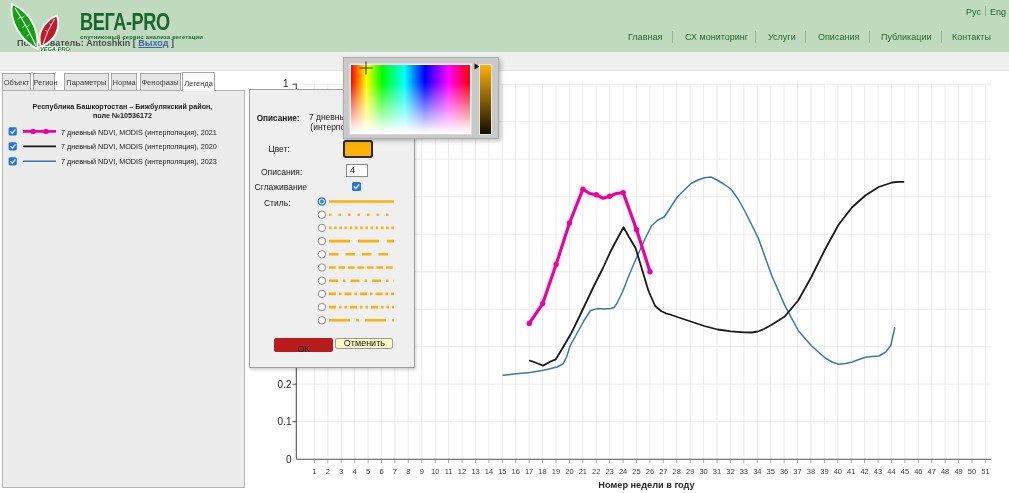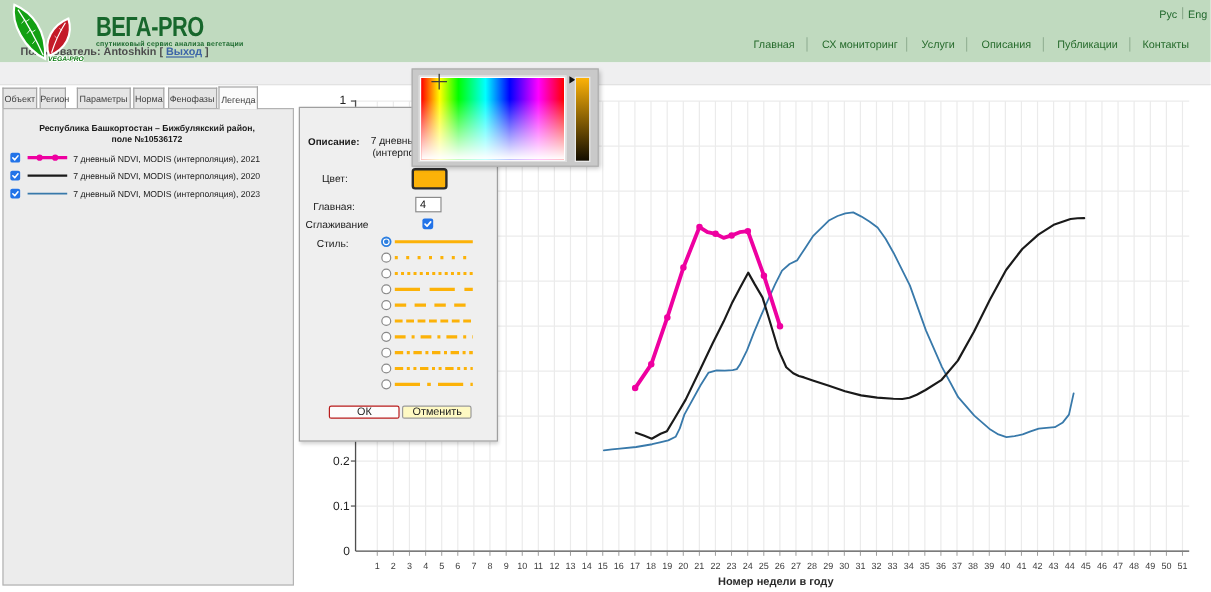--- a/index.html
+++ b/index.html
@@ -305,21 +305,21 @@
 <circle cx="623.2" cy="192.6" r="2.7" fill="#ee00a0"></circle>
 <circle cx="636.6" cy="229.7" r="2.7" fill="#ee00a0"></circle>
 <circle cx="650.0" cy="271.8" r="2.7" fill="#ee00a0"></circle>
 </svg>
 
 <div id="dlg" class="abs">
   <div class="abs dl" style="left:6.4px;top:24px;font-weight:bold;font-size:8.2px;">Описание:</div>
   <div class="abs dl" style="left:50.7px;top:21.5px;width:80px;text-align:center;line-height:10.5px;">7 дневный NDVI<br>(интерполяция)</div>
   <div class="abs dl" style="left:18.1px;top:54px;">Цвет:</div>
   <div id="swatch" class="abs"></div>
-  <div class="abs dl" style="left:10.7px;top:76.5px;">Главная:</div>
+  <div class="abs dl" style="left:10.7px;top:76.5px;">Описания:</div>
   <div id="thick" class="abs">4</div>
   <div class="abs dl" style="left:4.3px;top:91.5px;">Сглаживание</div>
   <svg class="abs" style="left:100.7px;top:90.5px;" width="11" height="11" viewBox="0 0 11 11">
     <rect x="1" y="1" width="9" height="9" rx="1.8" fill="#2273e8"></rect>
     <path d="M3.2,5.7 L4.9,7.4 L7.9,3.9" stroke="#fff" stroke-width="1.4" fill="none" stroke-linecap="round" stroke-linejoin="round"></path>
   </svg>
   <div class="abs dl" style="left:13.7px;top:107.5px;">Стиль:</div>
   <svg class="abs" style="left:0.7px;top:103px;" width="164" height="135" viewBox="0 0 164 135">
     <g font-family="Liberation Sans, sans-serif">
 <circle cx="70.9" cy="8.5" r="3.6" fill="#fff" stroke="#2d7fe0" stroke-width="1.5"></circle>
@@ -338,21 +338,21 @@
 <circle cx="70.9" cy="87.7" r="3.7" fill="#fff" stroke="#8a8a8a" stroke-width="1"></circle>
 <line x1="78" y1="87.7" x2="143" y2="87.7" stroke="#fcb208" stroke-width="2.6" stroke-dasharray="9 5 2.5 5"></line>
 <circle cx="70.9" cy="100.9" r="3.7" fill="#fff" stroke="#8a8a8a" stroke-width="1"></circle>
 <line x1="78" y1="100.9" x2="143" y2="100.9" stroke="#fcb208" stroke-width="2.6" stroke-dasharray="7 3 2.5 3"></line>
 <circle cx="70.9" cy="114.1" r="3.7" fill="#fff" stroke="#8a8a8a" stroke-width="1"></circle>
 <line x1="78" y1="114.1" x2="143" y2="114.1" stroke="#fcb208" stroke-width="2.6" stroke-dasharray="7 3 2.5 3 2.5 3"></line>
 <circle cx="70.9" cy="127.3" r="3.7" fill="#fff" stroke="#8a8a8a" stroke-width="1"></circle>
 <line x1="78" y1="127.3" x2="143" y2="127.3" stroke="#fcb208" stroke-width="2.6" stroke-dasharray="21 6 3 6"></line>
 </g>
   </svg>
-  <div class="abs" style="left:24px;top:247.5px;width:58.7px;height:11px;background:#fdfdfd;border:1px solid #b91c1c;border-radius:2px;box-sizing:border-box;font-size:9px;color:#222;text-align:center;line-height:9.5px;">ОК</div>
+  <div class="abs" style="left:24px;top:247.5px;width:58.7px;height:11px;background:#fdfdfd;border:7px solid #b91c1c;border-radius:2px;box-sizing:border-box;font-size:9px;color:#222;text-align:center;line-height:9.5px;">ОК</div>
   <div class="abs" style="left:85.1px;top:247.5px;width:58px;height:11px;background:#fef9c3;border:1px solid #9a9a9a;border-radius:2px;box-sizing:border-box;font-size:9px;color:#222;text-align:center;line-height:9.5px;">Отменить</div>
 </div>
 
 <div id="picker" class="abs">
   <div id="grad" class="abs">
       <div id="gradin" class="abs"></div>
     </div>
   <svg class="abs" style="left:14.5px;top:2.5px;" width="14" height="14" viewBox="0 0 14 14">
     <path d="M7,0.5 L7,13.5 M0.5,7 L13.5,7" stroke="#3c3c3c" stroke-width="1.1"></path>
   </svg>

